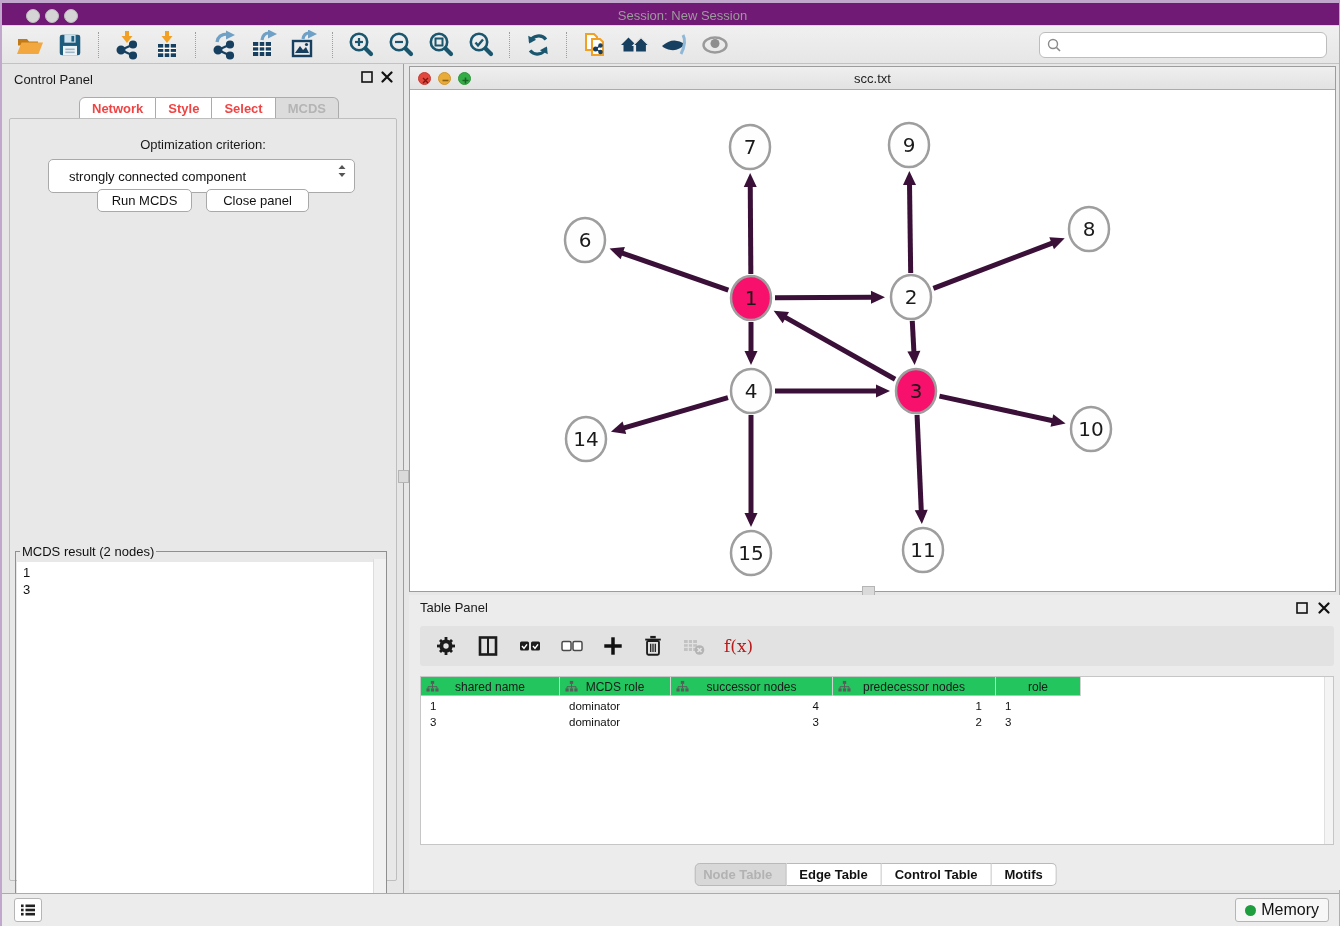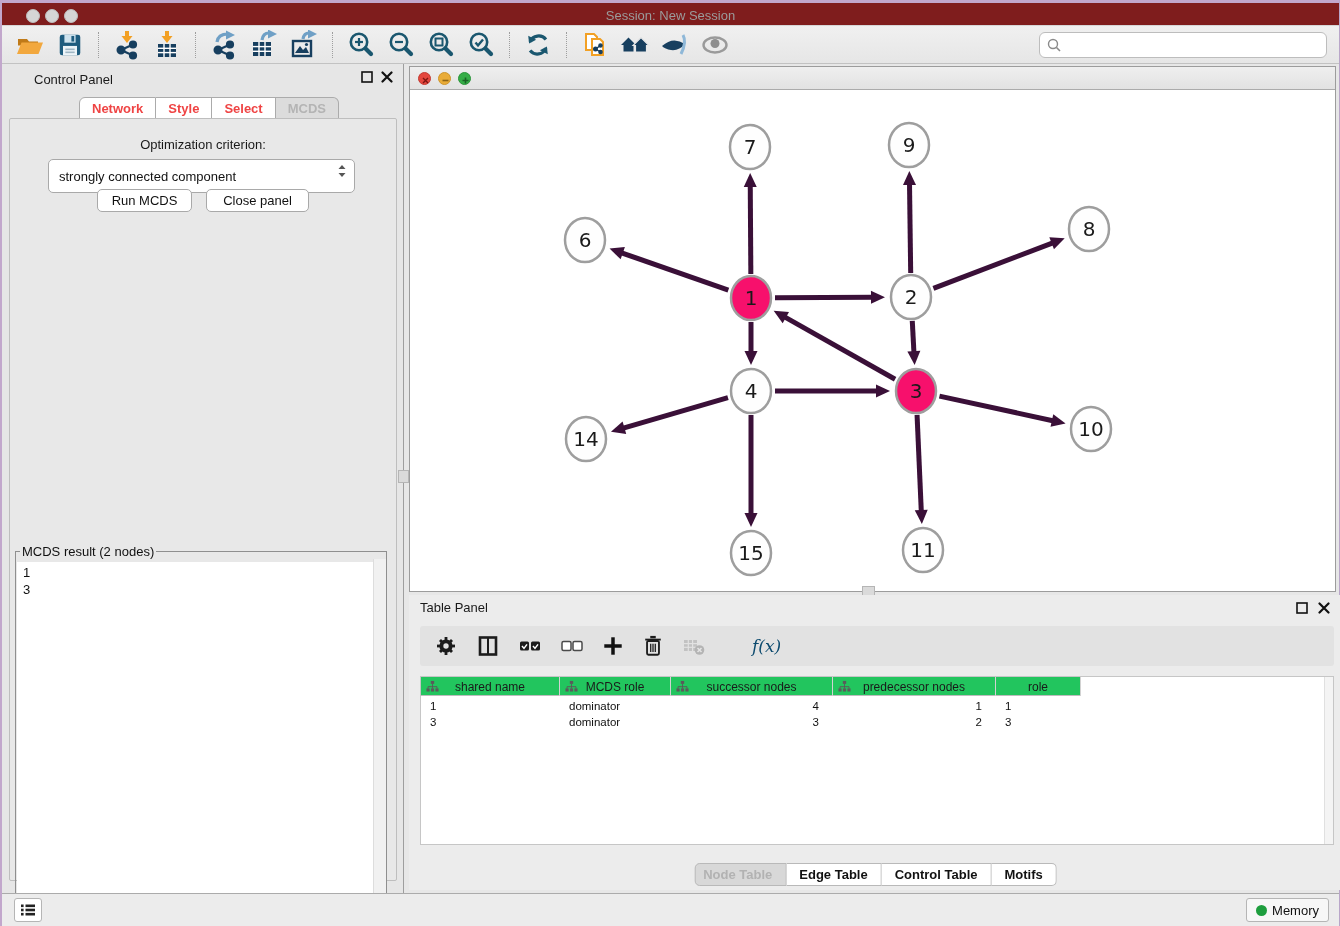--- a/index.html
+++ b/index.html
@@ -3,21 +3,21 @@
 <meta charset="utf-8">
 <style>
   * { margin:0; padding:0; box-sizing:border-box; }
   html,body { width:1340px; height:926px; overflow:hidden;
     font-family:"Liberation Sans", sans-serif; background:#E7E7E7; }
   #app { position:absolute; inset:0; background:#E7E7E7;
     border-left:2px solid #C2A7CC; border-right:1px solid #B9A6C9; }
 
   
   #titlebar { position:absolute; left:0; top:0; width:100%; height:26px;
-    background:#7f1d1d; border-top:3px solid #C2A7CC; border-bottom:1px solid #D6D6D6; }
+    background:#701a75; border-top:3px solid #C2A7CC; border-bottom:1px solid #D6D6D6;padding-left:12px; }
   .tl { position:absolute; top:6px; width:14px; height:14px; border-radius:50%;
     background:#D5D5D5; border:1px solid #BDBDBD; }
   #titlebar .title { position:absolute; width:100%; text-align:center; top:5px;
     font-size:13px; color:#9B9B9B; }
 
   
   #toolbar { position:absolute; left:0; top:26px; width:100%; height:38px;
     background:linear-gradient(#F0F0F0,#E6E6E6); border-bottom:1px solid #C2C2C2;
     display:flex; align-items:center; padding-left:8px; }
   .tbtn { width:34px; height:32px; border:none; background:transparent; cursor:default;
@@ -25,35 +25,35 @@
   .tsep { width:0; height:26px; border-left:1px dotted #9E9E9E; margin:0 8px; }
   #searchbox { position:absolute; right:12px; top:6px; width:288px; height:26px;
     background:#fff; border:1px solid #BDBDBD; border-radius:6px;
     display:flex; align-items:center; padding-left:6px; }
   #searchbox input { border:none; outline:none; flex:1; font-size:12px; height:20px;
     font-family:"Liberation Sans",sans-serif; background:transparent; }
 
   
   #control-panel { position:absolute; left:0; top:64px; width:402px; height:829px;
     background:#E6E6E6; border-right:1px solid #9E9E9E; }
-  #cp-header { position:absolute; left:12px; top:8px; font-size:13px; color:#1A1A1A;margin-left:20px; }
+  #cp-header { position:absolute; left:12px; top:8px; font-size:13px; color:#1A1A1A; }
   .panel-ctrl { position:absolute; top:7px; font-size:12px; color:#111; }
   #cp-tabs { position:absolute; left:77px; top:33px; height:22px; display:flex; }
   .seg-tab { border:1px solid #ABABAB; border-left:none; background:#fff;
     font-size:13px; font-weight:600; color:#ef4444; padding:3px 12px 0 12px; height:22px; }
   .seg-tab:first-child { border-left:1px solid #ABABAB; border-top-left-radius:6px; }
   .seg-tab:last-child  { border-top-right-radius:6px; }
   .seg-tab.sel { background:#DCDCDC; color:#B4B4B4; }
   #cp-body { position:absolute; left:7px; top:54px; width:388px; height:763px;
     background:#E8E8E8; border:1px solid #BEBEBE; border-radius:2px; }
   #opt-label { position:absolute; left:0; top:18px; width:100%; text-align:center;
     font-size:13px; color:#1A1A1A; }
   #criterion { position:absolute; left:38px; top:40px; width:307px; height:34px;
     background:#fff; border:1px solid #A9A9A9; border-radius:5px;
-    font-size:13px; color:#111; display:flex; align-items:center; padding-left:10px; }
+    font-size:13px; color:#111; display:flex; align-items:center; padding-left:20px; }
   #criterion svg { position:absolute; right:7px; top:3px; }
   .cp-btn { position:absolute; top:70px; height:23px; background:#fff;
     border:1px solid #A9A9A9; border-radius:5px; font-size:13px; color:#111;
     font-family:"Liberation Sans",sans-serif; }
   #run-btn { left:87px; width:95px; }
   #close-btn { left:196px; width:103px; }
   #result-fs { position:absolute; left:5px; top:425px; width:372px; height:383px;
     border:1px solid #8F8F8F; }
   #result-fs legend { font-size:13px; color:#111; margin-left:4px; padding:0 2px; }
   #result-box { position:absolute; left:1px; right:1px; top:3px; bottom:1px;
@@ -75,21 +75,21 @@
 
   
   #table-panel { position:absolute; left:407px; top:595px; width:933px; height:295px;
     background:#ECECEC; }
   #tp-header-title { position:absolute; left:11px; top:5px; font-size:13px; color:#1A1A1A; }
   #tp-toolbar { position:absolute; left:11px; top:31px; width:914px; height:40px;
     background:#E2E2E2; border-radius:3px; display:flex; align-items:center;
     padding-left:14px; gap:18px; }
   .tp-icon { background:none; border:none; display:flex; align-items:center; }
   .grayed { opacity:.55; }
-  #fx-label { font-family:"DejaVu Serif",serif; font-style:italic; font-size:17px; color:#0c4a6e;margin-left:28px; }
+  #fx-label { font-family:"DejaVu Serif",serif; font-size:17px; color:#b91c1c; }
   #tp-table { position:absolute; left:11px; top:81px; width:914px; height:169px;
     background:#fff; border:1px solid #C6C6C6; }
   #tp-thead { position:absolute; left:0; top:0; height:19px; display:flex;
     background:#22c55e; border-bottom:1px solid #BDBDBD; }
   .th { position:relative; display:flex; align-items:center; justify-content:center;
     font-size:12px; color:#1A1A1A; border-right:1px solid #D2D2D2; height:19px; }
   .th svg { position:absolute; left:5px; top:3px; }
   .tr { position:absolute; left:0; height:16px; display:flex; }
   .td { font-size:11.5px; color:#111; height:16px; line-height:16px; overflow:hidden; }
   #tp-scroll { position:absolute; right:0; top:0; bottom:0; width:9px;
@@ -103,21 +103,21 @@
   .btab.sel { background:#D8D8D8; color:#B2B2B2; }
 
   
   #statusbar { position:absolute; left:0; top:893px; width:100%; height:33px;
     background:#ECECEC; border-top:1px solid #ABABAB; }
   #task-btn { position:absolute; left:12px; top:4px; width:28px; height:24px;
     background:#fff; border:1px solid #B5B5B5; border-radius:3px;
     display:flex; align-items:center; justify-content:center; }
   #memory-btn { position:absolute; right:10px; top:4px; height:24px;
     background:#F7F7F7; border:1px solid #B5B5B5; border-radius:3px;
-    display:flex; align-items:center; gap:5px; padding:0 9px; font-size:13px; color:#111; }
+    display:flex; align-items:center; gap:5px; padding:0 9px; font-size:16px; color:#111; }
   #memory-dot { width:11px; height:11px; border-radius:50%; background:#1E9E3E; }
 </style>
 </head>
 <body>
 
 <div id="app">
 
   <div id="titlebar">
     <div class="tl" style="left:24px"></div>
     <div class="tl" style="left:43px"></div>
@@ -335,20 +335,21 @@
       <div class="ntl" style="left:28px; background:#E9AC38; border:1px solid #CE952C;">
         <svg width="13" height="13" viewBox="0 0 13 13">
             <path d="M3.5 6.5 h6" stroke="#8D6415" stroke-width="1.6"></path>
           </svg>
       </div>
       <div class="ntl" style="left:48px; background:#35AD47; border:1px solid #2B953A;">
         <svg width="13" height="13" viewBox="0 0 13 13">
             <path d="M3.5 6.5 h6 M6.5 3.5 v6" stroke="#1A6326" stroke-width="1.6"></path>
           </svg>
       </div>
+      <div class="title">scc.txt</div>
     </div>
     <div id="net-canvas">
       <svg id="graph-svg" width="925" height="501">
           <line x1="340.84106308791655" y1="184.0005262753956" x2="340.25165011079883" y2="94.99916673062366" stroke="#3A1038" stroke-width="5"></line>
           <polygon points="340.1721816547571,82.99942986832144 346.7647523205528,96.95607746065141 333.7650373863921,97.04216828802996" fill="#3A1038"></polygon>
           <line x1="318.34314698911055" y1="200.08375015282175" x2="210.87335060057495" y2="162.53406225803224" stroke="#3A1038" stroke-width="5"></line>
           <polygon points="199.54492409513023,158.5759373344431 214.9054060184265,157.05751872151453 210.61743735120496,169.32998076907964" fill="#3A1038"></polygon>
           <line x1="364.9995312637325" y1="207.8500029296017" x2="463.00074216575695" y2="207.23749536146403" stroke="#3A1038" stroke-width="5"></line>
           <polygon points="475.0005077976232,207.16249682626486 461.0414054336788,213.74986816792475 460.9601570205463,200.75012206673634" fill="#3A1038"></polygon>
           <line x1="341" y1="232" x2="341" y2="263" stroke="#3A1038" stroke-width="5"></line>

